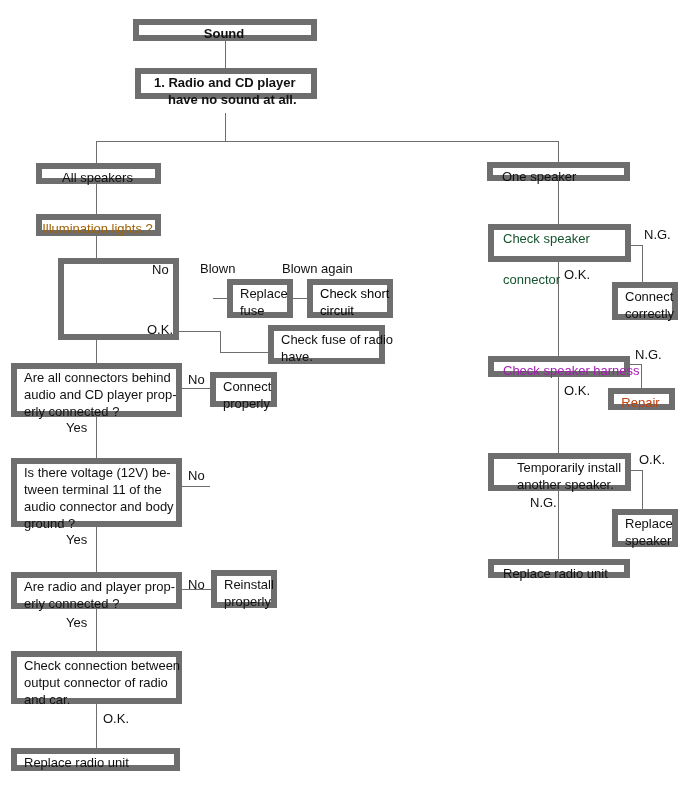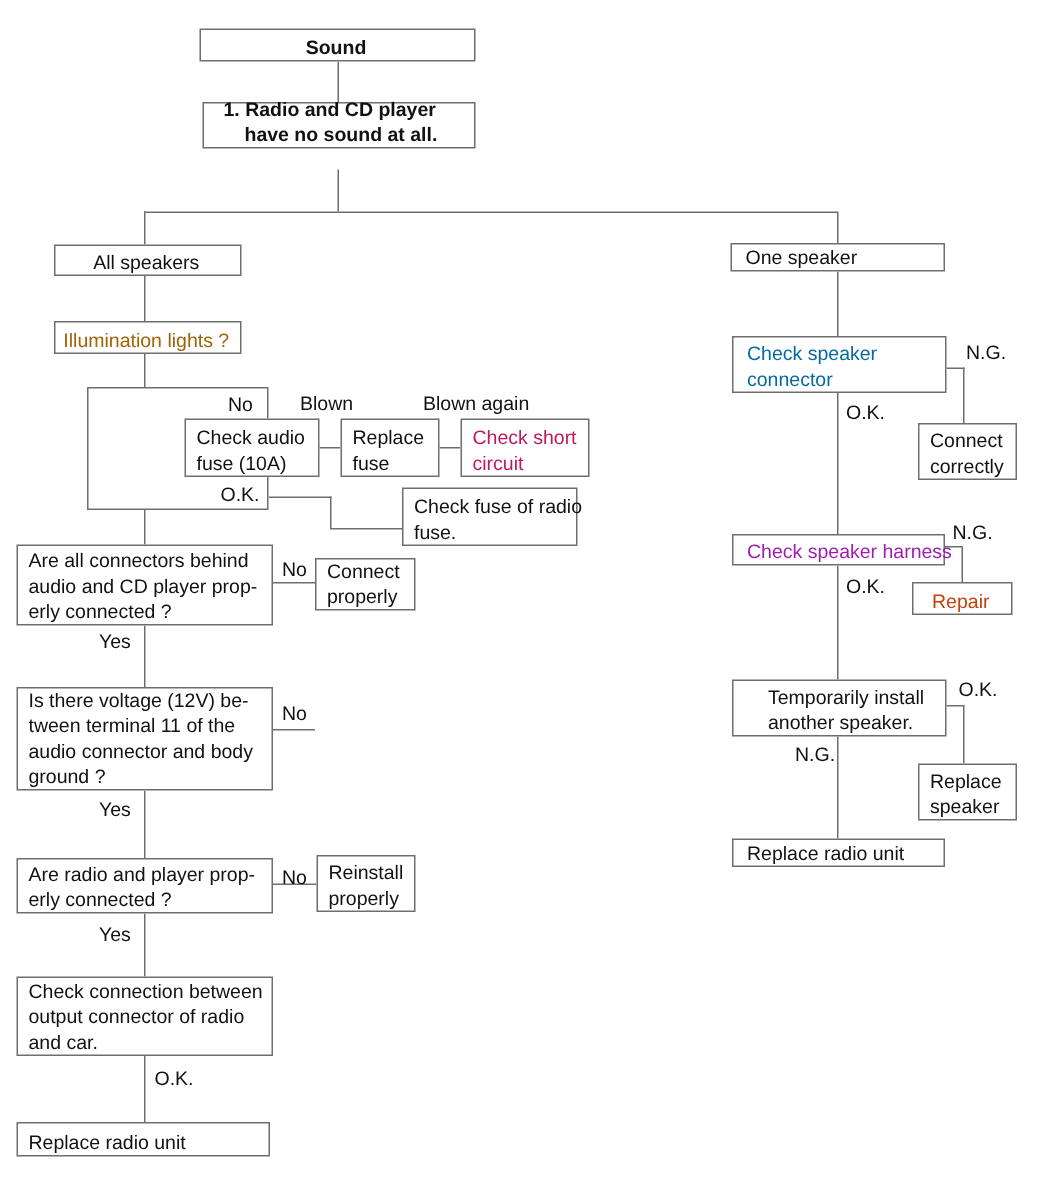--- a/index.html
+++ b/index.html
@@ -1,21 +1,21 @@
 <!DOCTYPE html>
 <html><head>
 <meta charset="utf-8">
 <style>
   html,body{margin:0;padding:0;background:#ffffff;}
   body{width:700px;height:789px;position:relative;font-family:"Liberation Sans",sans-serif;}
   #stage{position:absolute;left:0;top:0;width:700px;height:789px;background:#ffffff;overflow:hidden;}
   .node{
     position:absolute;box-sizing:border-box;
-    border:1px solid #6d28d9;background:#ffffff;
-    display:flex;flex-direction:column;justify-content:flex-end;
+    border:6px solid #6d28d9;background:#ffffff;
+    display:flex;flex-direction:column;justify-content:flex-start;
     font-size:13px;line-height:17px;color:#111111;
     padding-right:2px;
   }
   .node.center{align-items:center;text-align:center;padding-left:0;}
   .node.bold{font-weight:bold;}
   .tline{white-space:nowrap;}
   .lbl{position:absolute;font-size:13px;line-height:13px;color:#111111;white-space:nowrap;}
   .seg{position:absolute;background:#6e6e6e;}
 </style>
 </head>
@@ -59,35 +59,31 @@
       <div class="tline">1. Radio and CD player</div>
       <div class="tline" style="margin-left: 14px;">have no sound at all.</div>
     </div>
     <div class="node center" style="left: 36px; top: 163px; width: 125px; height: 21px; border-color: rgb(110, 110, 110); color: rgb(17, 17, 17);">
       <div class="tline">All speakers</div>
     </div>
     <div class="node center" style="left: 36px; top: 214px; width: 125px; height: 22px; border-color: rgb(110, 110, 110); color: #a16207;">
       <div class="tline">Illumination lights ?</div>
     </div>
     <div class="node" style="left: 58px; top: 258px; width: 121px; height: 82px; border-color: rgb(110, 110, 110); color: rgb(17, 17, 17);"></div>
-    <div class="node" style="left: 123px; top: 279px; width: 90px; height: 39px; padding-left: 7px; border-color: rgb(110, 110, 110); color: rgb(17, 17, 17);">
-      <div class="tline">Check audio</div>
-      <div class="tline">fuse (10A)</div>
-    </div>
     <div class="node" style="left: 227px; top: 279px; width: 66px; height: 39px; padding-left: 7px; border-color: rgb(110, 110, 110); color: rgb(17, 17, 17);">
       <div class="tline">Replace</div>
       <div class="tline">fuse</div>
     </div>
-    <div class="node" style="left: 307px; top: 279px; width: 86px; height: 39px; padding-left: 7px; border-color: rgb(110, 110, 110); color: #be185d;">
+    <div class="node" style="left: 307px; top: 279px; width: 86px; height: 39px; padding-left: 7px; border-color: rgb(110, 110, 110); color: #000000;">
       <div class="tline">Check short</div>
       <div class="tline">circuit</div>
     </div>
     <div class="node" style="left: 268px; top: 325px; width: 117px; height: 39px; padding-left: 7px; border-color: rgb(110, 110, 110); color: rgb(17, 17, 17);">
       <div class="tline">Check fuse of radio</div>
-      <div class="tline">fuse.</div>
+      <div class="tline">have.</div>
     </div>
     <div class="node" style="left: 11px; top: 363px; width: 171px; height: 54px; padding-left: 7px; border-color: rgb(110, 110, 110); color: rgb(17, 17, 17);">
       <div class="tline">Are all connectors behind</div>
       <div class="tline">audio and CD player prop-</div>
       <div class="tline">erly connected ?</div>
     </div>
     <div class="node" style="left: 210px; top: 372px; width: 67px; height: 35px; padding-left: 7px; border-color: rgb(110, 110, 110); color: rgb(17, 17, 17);">
       <div class="tline">Connect</div>
       <div class="tline">properly</div>
     </div>
@@ -109,21 +105,21 @@
       <div class="tline">Check connection between</div>
       <div class="tline">output connector of radio</div>
       <div class="tline">and car.</div>
     </div>
     <div class="node" style="left: 11px; top: 748px; width: 169px; height: 23px; padding-left: 7px; border-color: rgb(110, 110, 110); color: rgb(17, 17, 17);">
       <div class="tline">Replace radio unit</div>
     </div>
     <div class="node" style="left: 487px; top: 162px; width: 143px; height: 19px; padding-left: 9px; border-color: rgb(110, 110, 110); color: rgb(17, 17, 17);">
       <div class="tline">One speaker</div>
     </div>
-    <div class="node" style="left: 488px; top: 224px; width: 143px; height: 38px; padding-left: 9px; border-color: rgb(110, 110, 110); color: #0369a1;">
+    <div class="node" style="left: 488px; top: 224px; width: 143px; height: 38px; padding-left: 9px; border-color: rgb(110, 110, 110); color: #14532d; gap: 24px;">
       <div class="tline">Check speaker</div>
       <div class="tline">connector</div>
     </div>
     <div class="node" style="left: 612px; top: 282px; width: 66px; height: 38px; padding-left: 7px; border-color: rgb(110, 110, 110); color: rgb(17, 17, 17);">
       <div class="tline">Connect</div>
       <div class="tline">correctly</div>
     </div>
     <div class="node" style="left: 488px; top: 356px; width: 142px; height: 21px; padding-left: 9px; border-color: rgb(110, 110, 110); color: #a21caf;">
       <div class="tline">Check speaker harness</div>
     </div>

